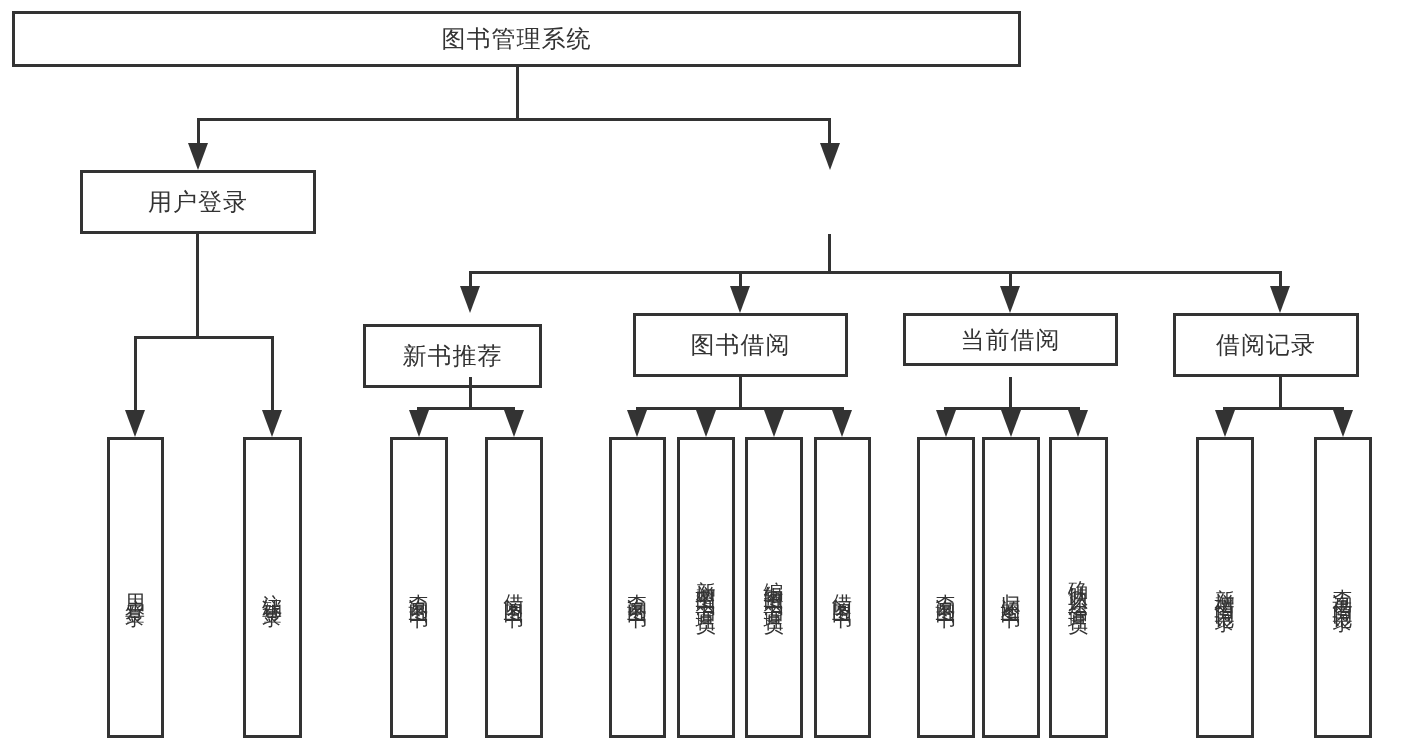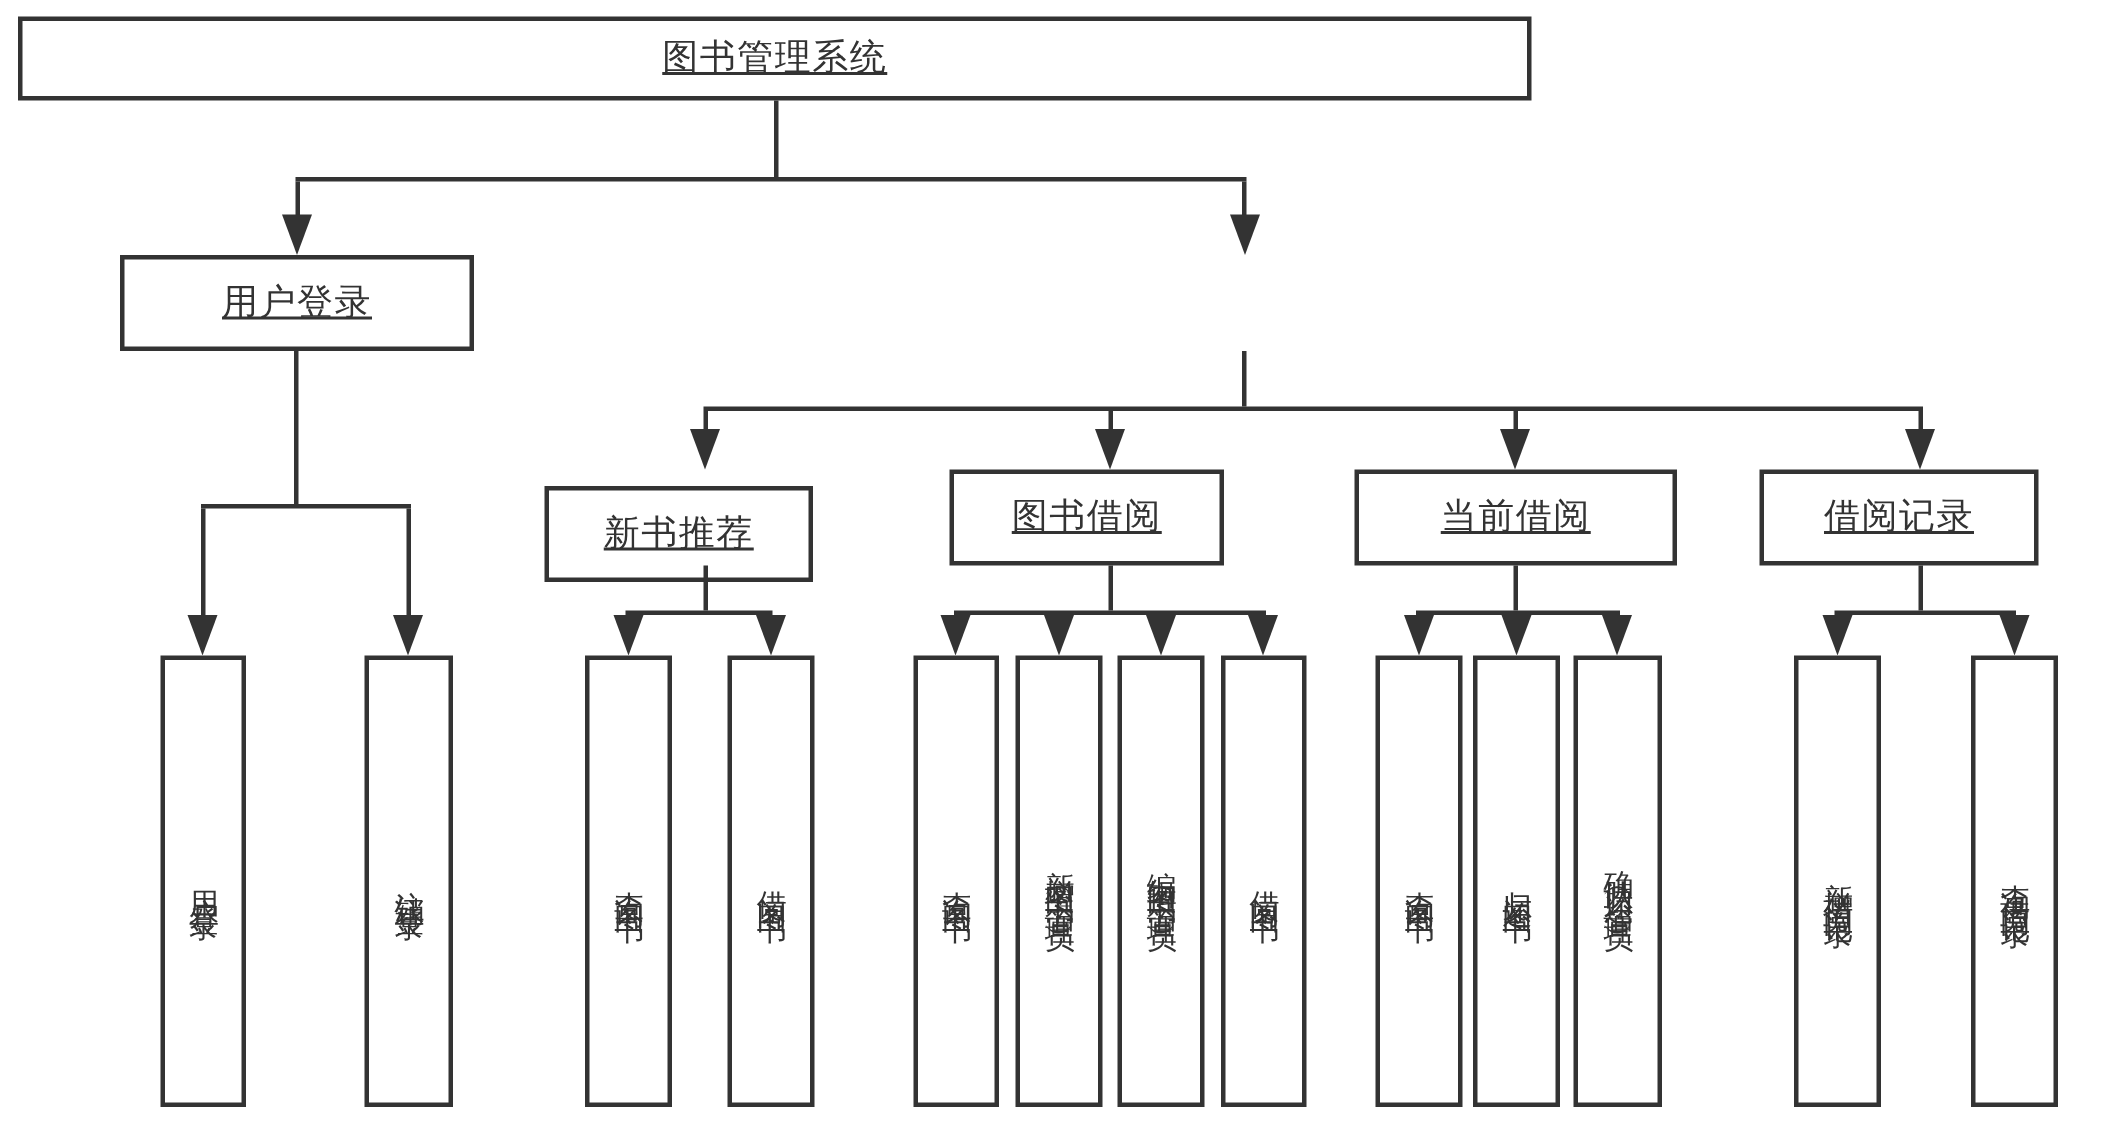--- a/index.html
+++ b/index.html
@@ -24,21 +24,20 @@
     box-sizing:border-box;
     background:var(--fill);
     border:3px solid var(--border);
     display:flex;align-items:center;justify-content:center;
   }
   .hlbl{
     font-size:24px;
     line-height:1;
     white-space:nowrap;
     letter-spacing:1px;
-    text-decoration:underline;
   }
   .vlbl{
     writing-mode:vertical-rl;
     text-orientation:mixed;
     font-size:20px;
     line-height:1;
     letter-spacing:5px;
     white-space:nowrap;
   }
   .ln{
@@ -96,24 +95,24 @@
   <div class="ln" style="left:1009px;top:274px;width:3px;height:12px"></div>
   <div class="ln" style="left:1279px;top:274px;width:3px;height:12px"></div>
   <div class="arw" style="left:460px;top:286px"></div>
   <div class="arw" style="left:730px;top:286px"></div>
   <div class="arw" style="left:1000px;top:286px"></div>
   <div class="arw" style="left:1270px;top:286px"></div>
 
   <div class="box" style="left:363px;top:324px;width:179px;height:64px">
     <span class="hlbl">新书推荐</span>
   </div>
-  <div class="box" style="left:633px;top:313px;width:183px;height:64px">
+  <div class="box" style="left:633px;top:313px;width:215px;height:64px">
     <span class="hlbl">图书借阅</span>
   </div>
-  <div class="box" style="left:903px;top:313px;width:215px;height:64px">
+  <div class="box" style="left:903px;top:313px;width:215px;height:53px">
     <span class="hlbl">当前借阅</span>
   </div>
   <div class="box" style="left:1173px;top:313px;width:186px;height:64px">
     <span class="hlbl">借阅记录</span>
   </div>
 
   <div class="ln" style="left:469px;top:377px;width:3px;height:30px"></div>
   <div class="ln" style="left:417px;top:407px;width:98px;height:3px"></div>
   <div class="arw" style="left:409px;top:410px"></div>
   <div class="arw" style="left:504px;top:410px"></div>

